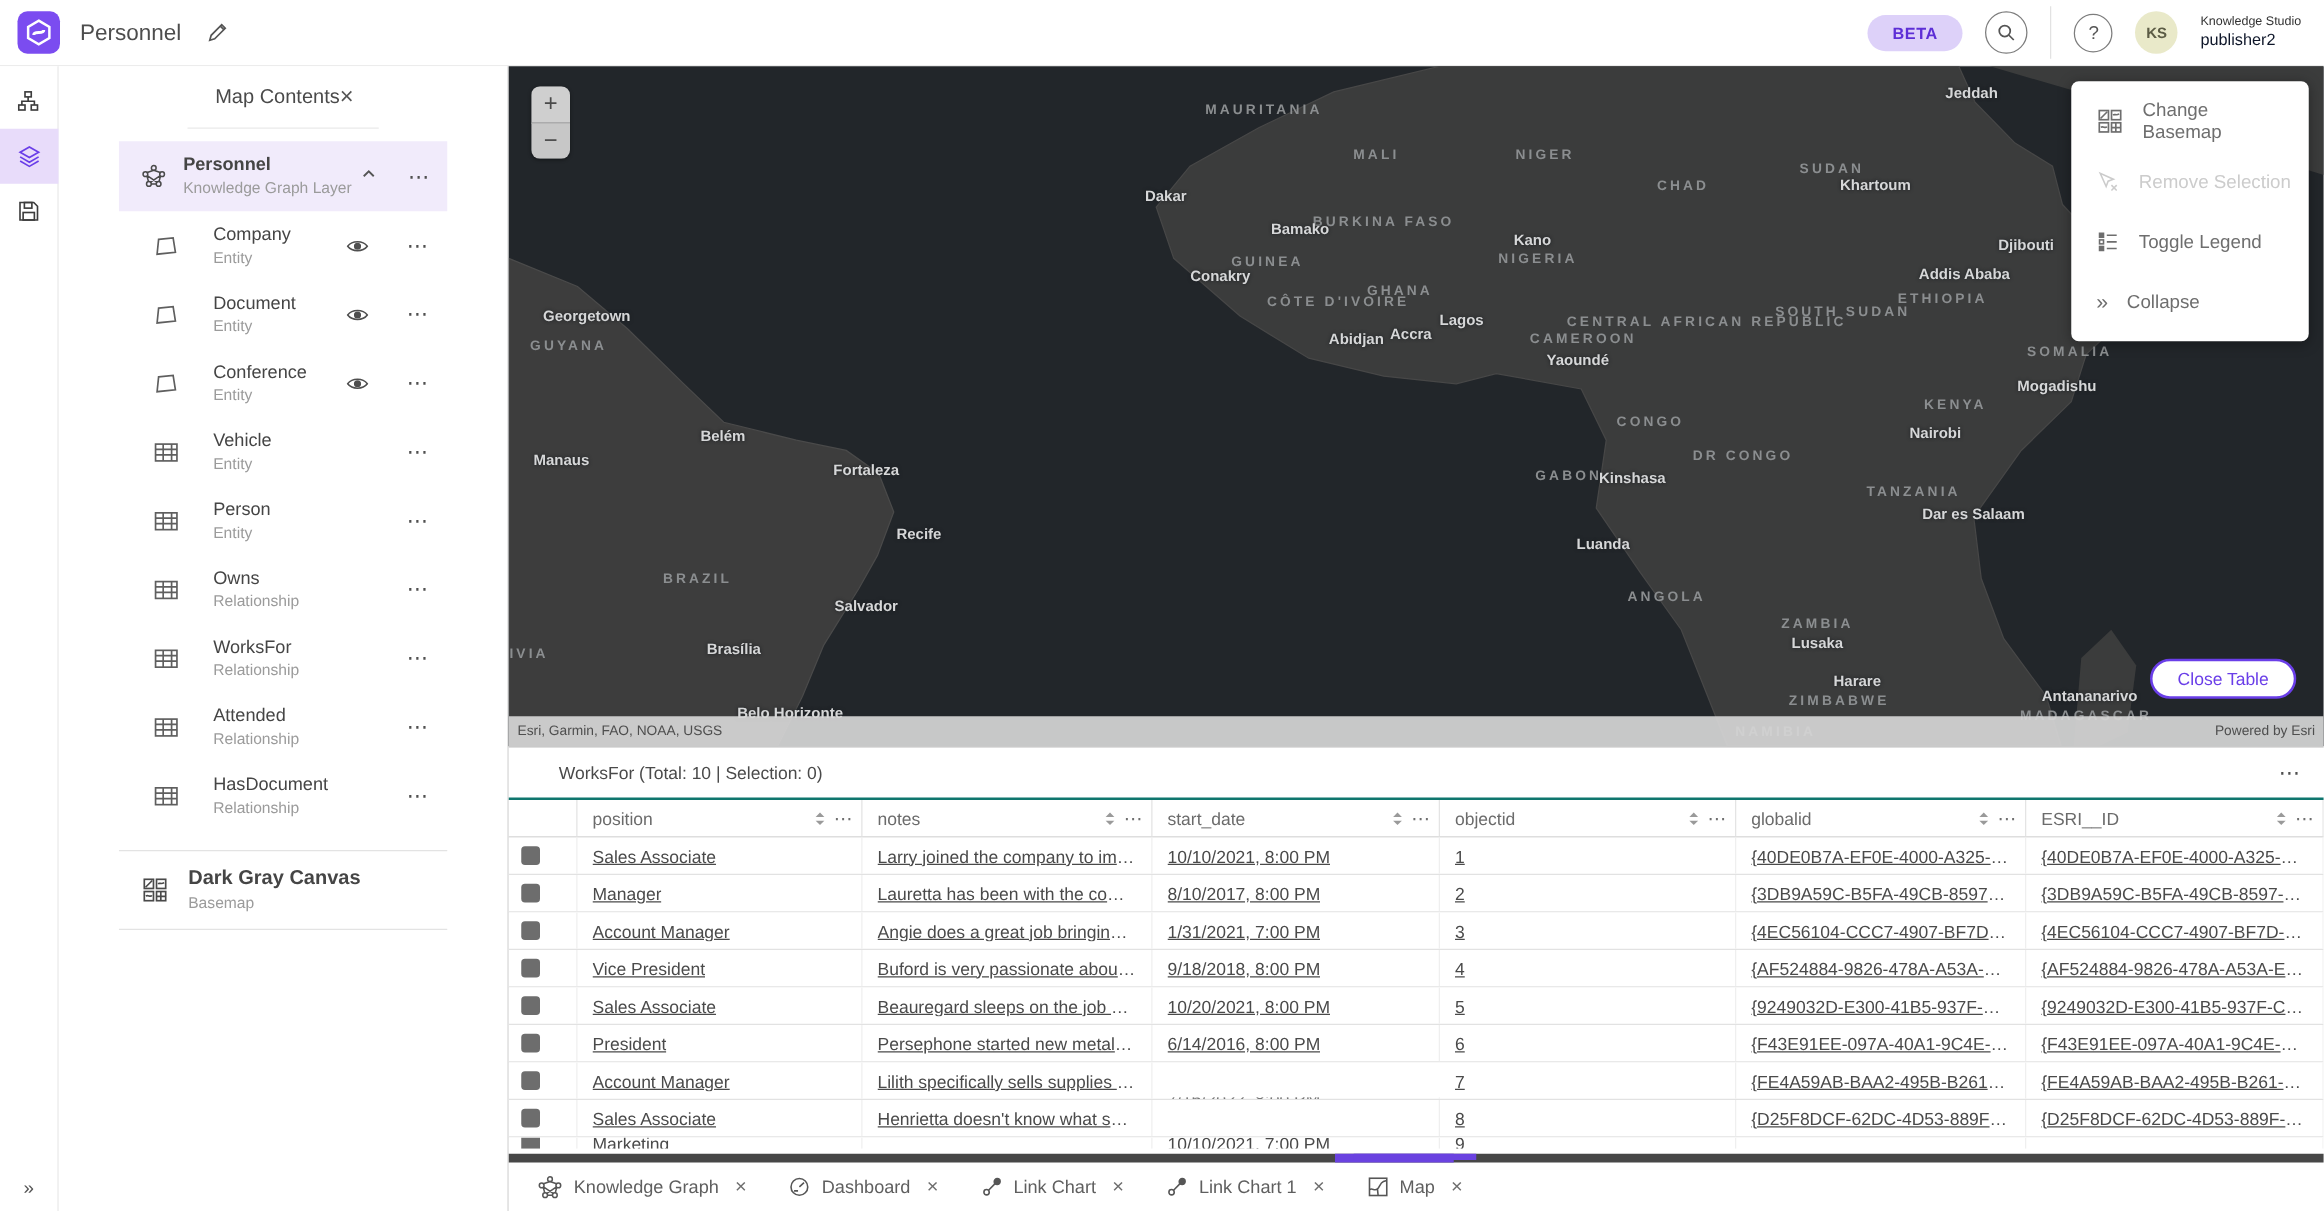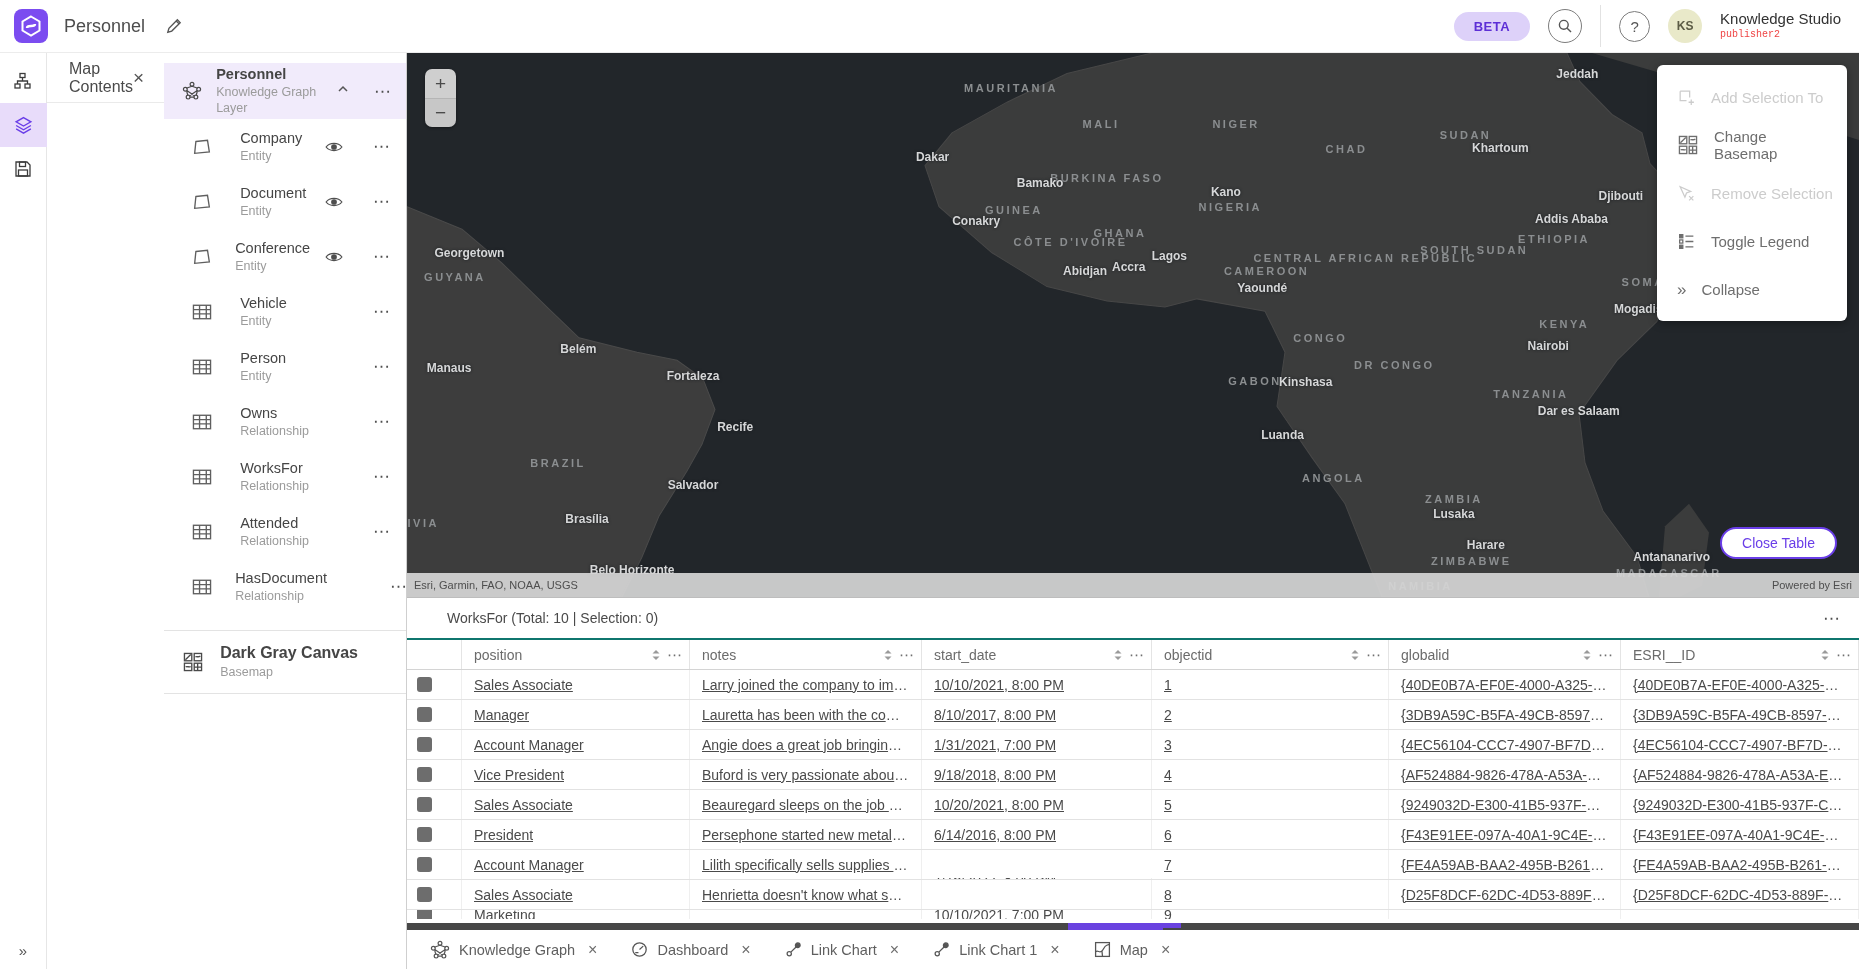--- a/index.html
+++ b/index.html
@@ -16,34 +16,34 @@
   .logo { width:34px; height:34px; border-radius:8px; background:#7b4cf0; display:flex; align-items:center; justify-content:center; margin-right:16px; }
   .hdr-title { font-size:18px; color:#4d4d4d; }
   .hdr-pencil { margin-left:20px; color:#555; display:flex; cursor:pointer; }
   .hdr-right { margin-left:auto; display:flex; align-items:center; gap:18px; }
   .beta { background:#ddd1f9; color:#5d2fd6; font-size:13px; font-weight:bold; letter-spacing:.5px; padding:7px 20px; border-radius:17px; }
   .circle-btn { width:34px; height:34px; border:1px solid #7d7d7d; border-radius:50%; display:flex; align-items:center; justify-content:center; color:#555; background:#fff; cursor:pointer; }
   .circle-btn.small { width:31px; height:31px; font-size:15px; }
   .hdr-divider { width:1px; height:42px; background:#e2e2e2; }
   .avatar { width:34px; height:34px; border-radius:50%; background:#e9e9c9; color:#5c5c45; display:flex; align-items:center; justify-content:center; font-size:12px; font-weight:bold; }
   .user-block { line-height:1.25; }
-  .user-name { font-size:15px; color:#323232; }
-  .user-role { font-size:10px; color:#ef4444;font-family:Liberation Mono, monospace; }
+  .user-name { font-size:10px; color:#323232; }
+  .user-role { font-size:13px; color:#0f172a; }
 
   
   .main { flex:1; display:flex; min-height:0; }
 
   
   .rail { width:47px; flex:0 0 47px; border-right:1px solid #e6e6e6; display:flex; flex-direction:column; align-items:center; padding-top:6px; background:#fff; }
   .rail-btn { width:47px; height:44px; display:flex; align-items:center; justify-content:center; color:#3c3c3c; cursor:pointer; }
   .rail-btn.active { background:#e8dcfa; color:#6a3ee8; }
   .rail-bottom { margin-top:auto; margin-bottom:10px; font-size:15px; color:#555; cursor:pointer; }
 
   
-  .panel { width:360px; flex:0 0 360px; background:#fff; border-right:1px solid #cfcfcf; display:flex; flex-direction:row; }
+  .panel { width:360px; flex:0 0 360px; background:#fff; border-right:1px solid #cfcfcf; display:flex; flex-direction:column;align-items:center; }
   .panel-hdr { height:50px; flex:0 0 50px; display:flex; align-items:center; padding:0 20px 0 22px; border-bottom:1px solid #eaeaea; }
   .panel-title { font-size:16px; color:#4a4a4a; }
   .panel-close { margin-left:auto; font-size:19px; color:#555; cursor:pointer; }
   .panel-body { flex:1; overflow:hidden; padding-top:10px; }
   .group-item { height:56px; display:flex; align-items:center; background:#f1ebfb; padding:0 14px 0 18px; cursor:pointer; }
   .group-icon { color:#4a4a4a; margin-right:14px; display:flex; }
   .li-name { font-size:14.5px; color:#454545; line-height:1.3; }
   .li-sub { font-size:12.5px; color:#9b9b9b; line-height:1.3; }
   .group-right { margin-left:auto; display:flex; align-items:center; gap:24px; color:#555; }
   .layer-item { height:55px; display:flex; align-items:center; padding-left:27px; cursor:pointer; }
@@ -446,29 +446,20 @@
             <span class="maplabel city" style="left: 87.1%; top: 92.6%;">Antananarivo</span>
           </div>
 
         <div class="zoomctl">
           <div class="zbtn">+</div>
           <div class="zbtn">−</div>
         </div>
 
         <div class="ctx">
             <div id="ctx-items">
-              <div class="ctx-item disabled">
-                <span class="ci">
-                  <svg width="19" height="19" viewBox="0 0 18 18" fill="none" stroke="currentColor" stroke-width="1.2">
-                    <path d="M3 3 H12 V9 M3 3 V12 H9"></path>
-                    <path d="M13.5 11 V16 M11 13.5 H16"></path>
-                  </svg>
-                </span>
-                <span>Add Selection To</span>
-              </div>
               <div class="ctx-item">
                 <span class="ci">
                   <svg width="22" height="22" viewBox="0 0 18 18" fill="none" stroke="currentColor" stroke-width="1.1">
                     <rect x="2" y="2" width="6" height="6"></rect>
                     <rect x="10" y="2" width="6" height="6"></rect>
                     <rect x="2" y="10" width="6" height="6"></rect>
                     <rect x="10" y="10" width="6" height="6"></rect>
                     <path d="M2.8 7.2 L7.2 2.8 M11 5 C12 4 13 5.5 15 4.2 M3 13 C4.5 12 6 14 7 12.5 M12.8 10 V16 M10 13.2 H16"></path>
                   </svg>
                 </span>

